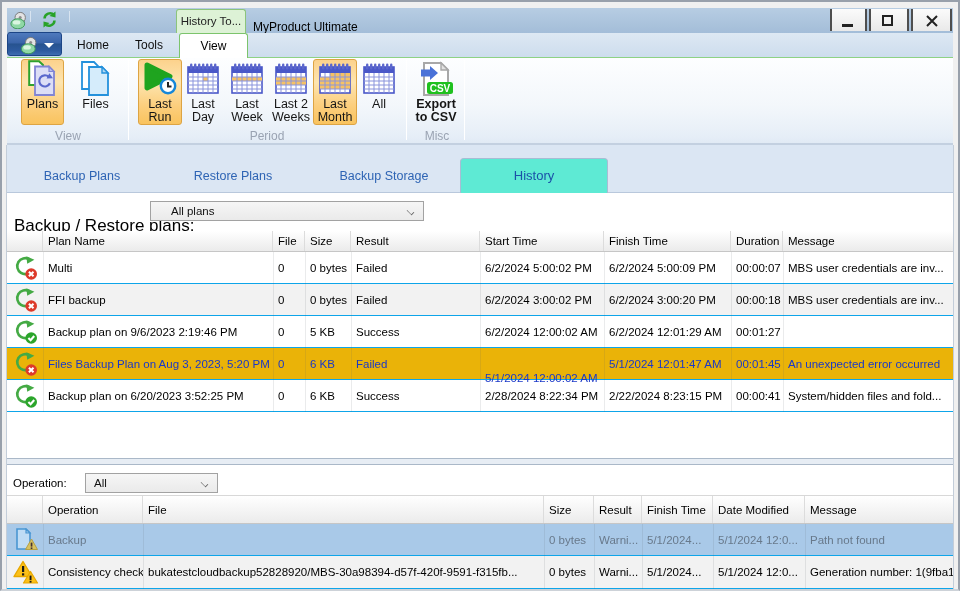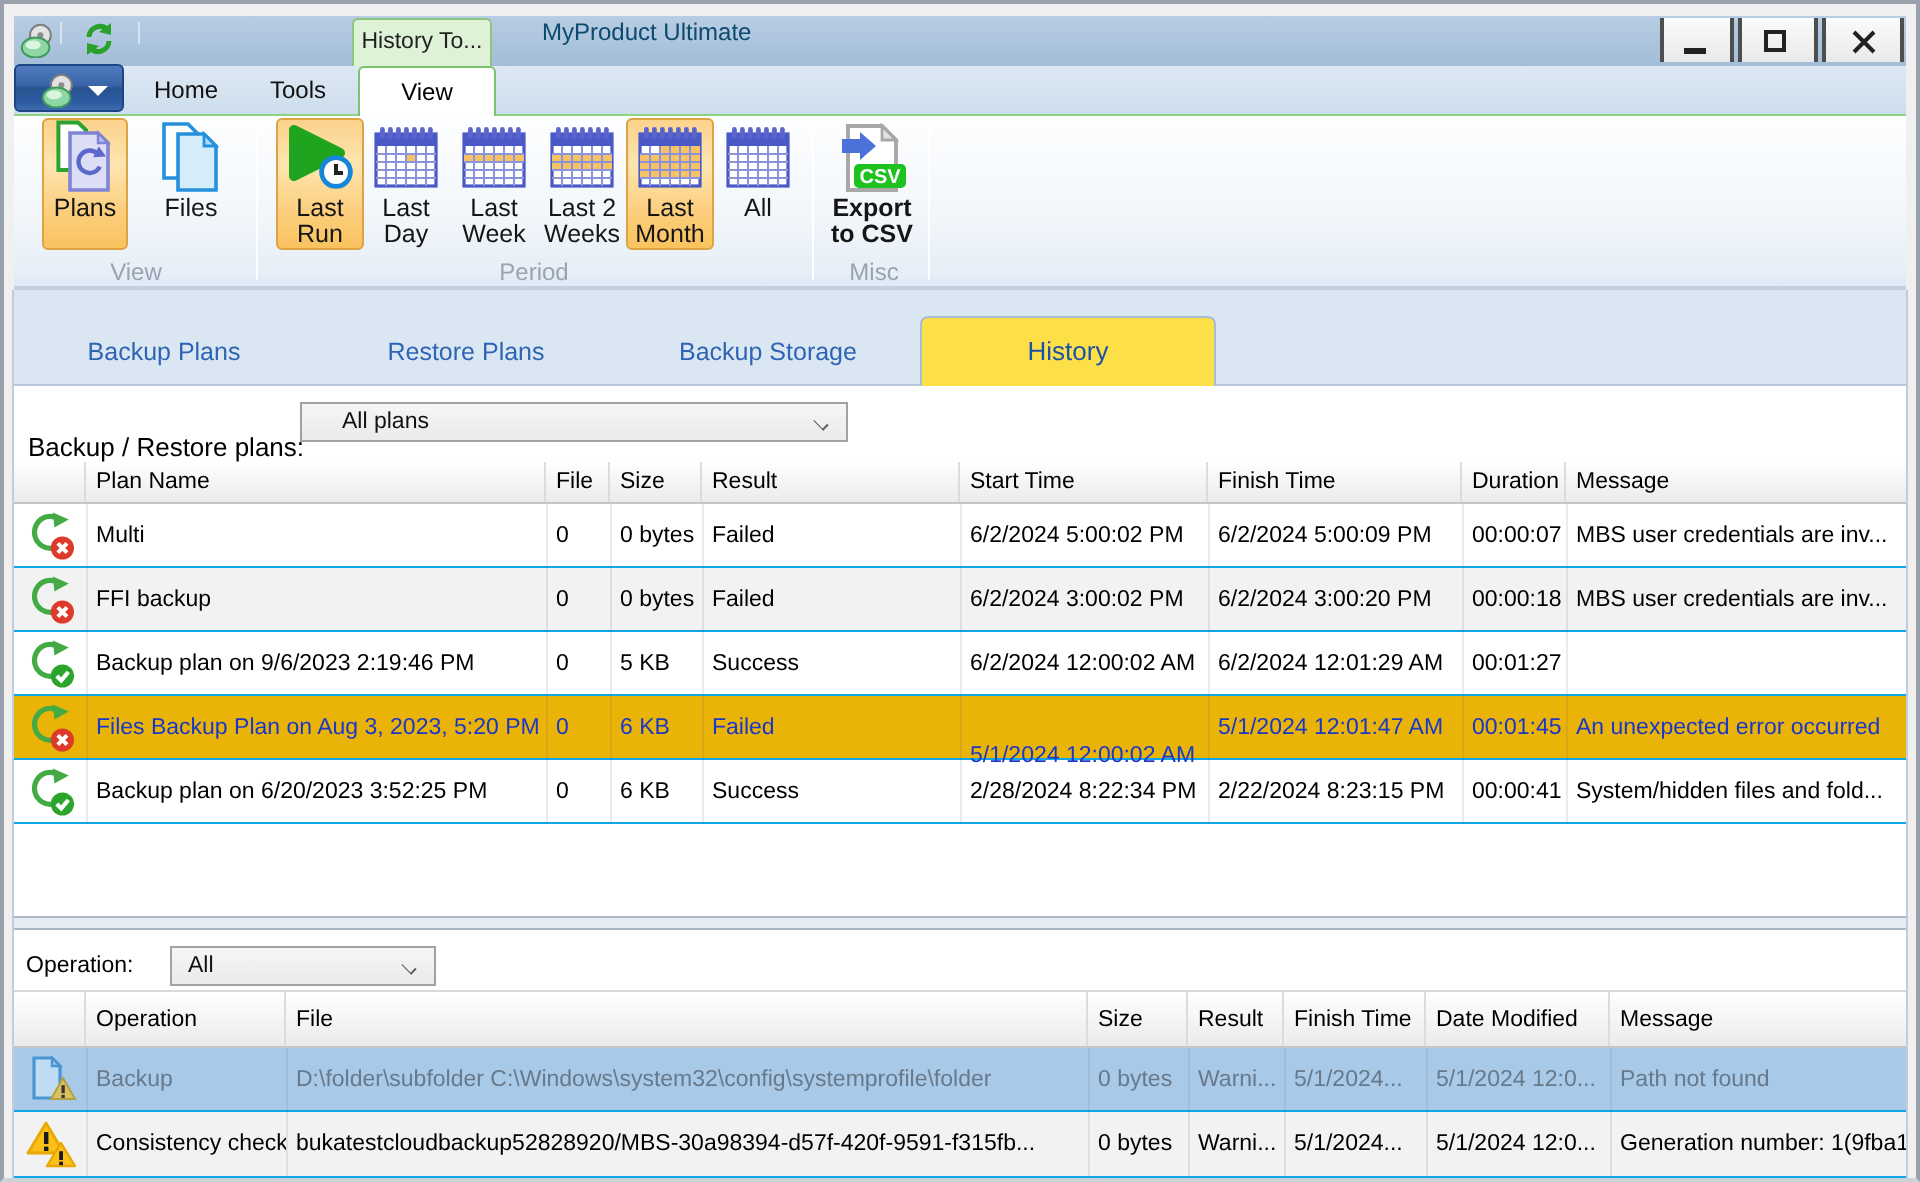--- a/index.html
+++ b/index.html
@@ -3,40 +3,40 @@
 <meta charset="utf-8">
 <style>
 * { margin:0; padding:0; box-sizing:border-box; }
 html,body { width:960px; height:591px; overflow:hidden; }
 body { position:relative; font-family:"Liberation Sans",sans-serif; background:#f0f0f0; }
 .abs { position:absolute; }
 .frame-border { left:0; top:0; width:960px; height:591px; border:2px solid #98a0ab; border-bottom:2px solid #cdd2d8; }
 
 .titlebar { left:7px; top:8px; width:946px; height:25px; background:linear-gradient(180deg,#b7cde3,#a3bdd8); }
 .qsep { width:1px; height:11px; background:#8fa7c2; border-right:1px solid #d8e4f0; top:11px; }
-.title-text { left:253px; top:9px; font-size:12px; color:#0c4a6e;margin-left:18px; }
+.title-text { left:253px; top:20px; font-size:12px; color:#000000; }
 .ctxhdr { left:176px; top:9px; width:70px; height:24px; background:#ddf2d6; border:1px solid #8cc47c; border-bottom:none; border-radius:3px 3px 0 0; font-size:11.5px; color:#222; text-align:center; line-height:23px; }
 
 .winbtn { top:9px; height:22px; background:linear-gradient(180deg,#fbfbfb,#e9e9e9); border-left:2px solid #4e4e4e; border-right:2px solid #4e4e4e; }
 
 .tabrow { left:7px; top:33px; width:946px; height:24px; background:linear-gradient(180deg,#dde8f3,#cddded); }
 .appbtn { left:7px; top:32px; width:55px; height:24px; background:linear-gradient(180deg,#4f7abd 0%,#3a64a9 45%,#27538f 50%,#2d5a9f 80%,#3e6cb0 100%); border:1px solid #1c4586; border-radius:3px; }
 .rtab { top:33px; height:24px; font-size:12px; color:#101010; text-align:center; line-height:24px; }
 .viewtab { left:179px; top:33px; width:69px; height:25px; background:#fff; border:1px solid #7cc46c; border-bottom:none; border-radius:3px 3px 0 0; font-size:12px; text-align:center; line-height:24px; z-index:5; }
 
 .ribbon { left:7px; top:57px; width:946px; height:88px; background:linear-gradient(180deg,#fdfeff 0%,#f3f7fb 55%,#e6eef7 90%,#dfe9f4 100%); border-top:1px solid #8ed284; }
 .ribbon-bottom { left:7px; top:143px; width:946px; height:2px; background:#c3d0e0; }
 .grpsep { top:3px; width:1px; height:80px; background:#c4cedb; border-right:1px solid #ffffff; }
 .grplabel { top:71px; font-size:12px; color:#9aa3b2; text-align:center; }
 .orangebtn { background:linear-gradient(180deg,#fcd28c 0%,#fde5b0 35%,#fccf7f 70%,#f9c35e 100%); border:1px solid #dda443; border-radius:3px; }
 .rbtn-label { font-size:12.5px; color:#151515; text-align:center; line-height:13px; }
 
 .tabstrip { left:7px; top:145px; width:946px; height:48px; background:#dbe6f3; border-bottom:1px solid #b9c8dc; }
 .ptab { top:12px; height:36px; font-size:12.5px; font-weight:normal; color:#2e64b4; text-align:center; line-height:38px; }
-.ptab-active { top:13px; height:35px; background:#fde047; border:1px solid #a8bcd4; border-bottom:none; border-radius:4px 4px 0 0; color:#1b51a8; font-size:13px; line-height:34px; }
+.ptab-active { top:13px; height:35px; background:#5eead4; border:1px solid #a8bcd4; border-bottom:none; border-radius:4px 4px 0 0; color:#1b51a8; font-size:13px; line-height:34px; }
 
 .content { left:7px; top:193px; width:946px; height:265px; background:#fff; }
 .combo { border:1px solid #a2a2a2; background:linear-gradient(180deg,#f6f6f6,#eaeaea); font-size:11.5px; color:#111; }
 .combo .chev { position:absolute; right:9px; top:6px; width:7px; height:7px; }
 .combo .chev:before { content:""; position:absolute; left:0; top:0; width:6px; height:6px; border-right:1.3px solid #606060; border-bottom:1.3px solid #606060; transform:rotate(45deg) scale(1,0.55); transform-origin:center; }
 
 .thead { background:linear-gradient(180deg,#ffffff,#ebebeb); border-bottom:1px solid #c6c6c6; }
 .hcell { position:absolute; top:0; height:100%; font-size:11.5px; color:#000; border-right:1px solid #dcdcdc; }
 .hcell span { position:absolute; left:5px; top:50%; transform:translateY(-50%); white-space:nowrap; }
 .trow { position:absolute; left:7px; width:946px; border-bottom:1px solid #0ea5e9; font-size:11.5px; color:#000; }
@@ -271,21 +271,21 @@
 
 <div class="abs tabstrip"></div>
 <div class="abs tabstrip-inner" style="left:7px; top:145px; width:946px; height:48px;">
   <div class="abs ptab" style="left:0; width:150px;">Backup Plans</div>
   <div class="abs ptab" style="left:151px; width:150px;">Restore Plans</div>
   <div class="abs ptab" style="left:302px; width:150px;">Backup Storage</div>
   <div class="abs ptab ptab-active" style="left:453px; width:148px;">History</div>
 </div>
 
 <div class="abs content"></div>
-<div class="abs" style="left:14px; top:216px; font-size:13px; color:#000;">Backup / Restore plans:</div>
+<div class="abs" style="left:14px; top:216px; font-size:17px; color:#000;">Backup / Restore plans:</div>
 <div class="abs combo" style="left:150px; top:201px; width:274px; height:20px;">
   <span style="position:absolute; left:20px; top:3px;">All plans</span>
   <span class="chev"></span>
 </div>
 
 <div class="abs thead" style="left:7px; top:231px; width:946px; height:21px;">
   <div class="hcell" style="left:0; width:36px;"></div>
   <div class="hcell" style="left:36px; width:230px;">
       <span>Plan Name</span>
     </div>
@@ -529,23 +529,20 @@
       <svg width="26" height="24" viewBox="0 0 26 24">
     <path d="M4 1 L13 1 L17 5 L17 21 L4 21 Z" fill="#bfdcf5" stroke="#4a96d2" stroke-width="1.6"></path>
     <path d="M13 1 L13 5 L17 5 Z" fill="#9cc8ec" stroke="#4a96d2" stroke-width="1.2"></path>
     <path d="M18.5 11 L24.5 21.5 L12.5 21.5 Z" fill="#d8c261" stroke="#b5a043" stroke-width="1"></path>
     <rect x="17.7" y="14.6" width="1.7" height="4" fill="#433"></rect>
     <rect x="17.7" y="19.4" width="1.7" height="1.6" fill="#433"></rect>
   </svg>
     </div>
   <div class="tcell" style="left:36px; width:100px;">
       <span>Backup</span>
-    </div>
-  <div class="tcell" style="left:136px; width:401px;">
-      <span>D:\folder\subfolder C:\Windows\system32\config\systemprofile\folder</span>
     </div>
   <div class="tcell" style="left:537px; width:50px;">
       <span>0 bytes</span>
     </div>
   <div class="tcell" style="left:587px; width:48px;">
       <span>Warni...</span>
     </div>
   <div class="tcell" style="left:635px; width:71px;">
       <span>5/1/2024...</span>
     </div>

